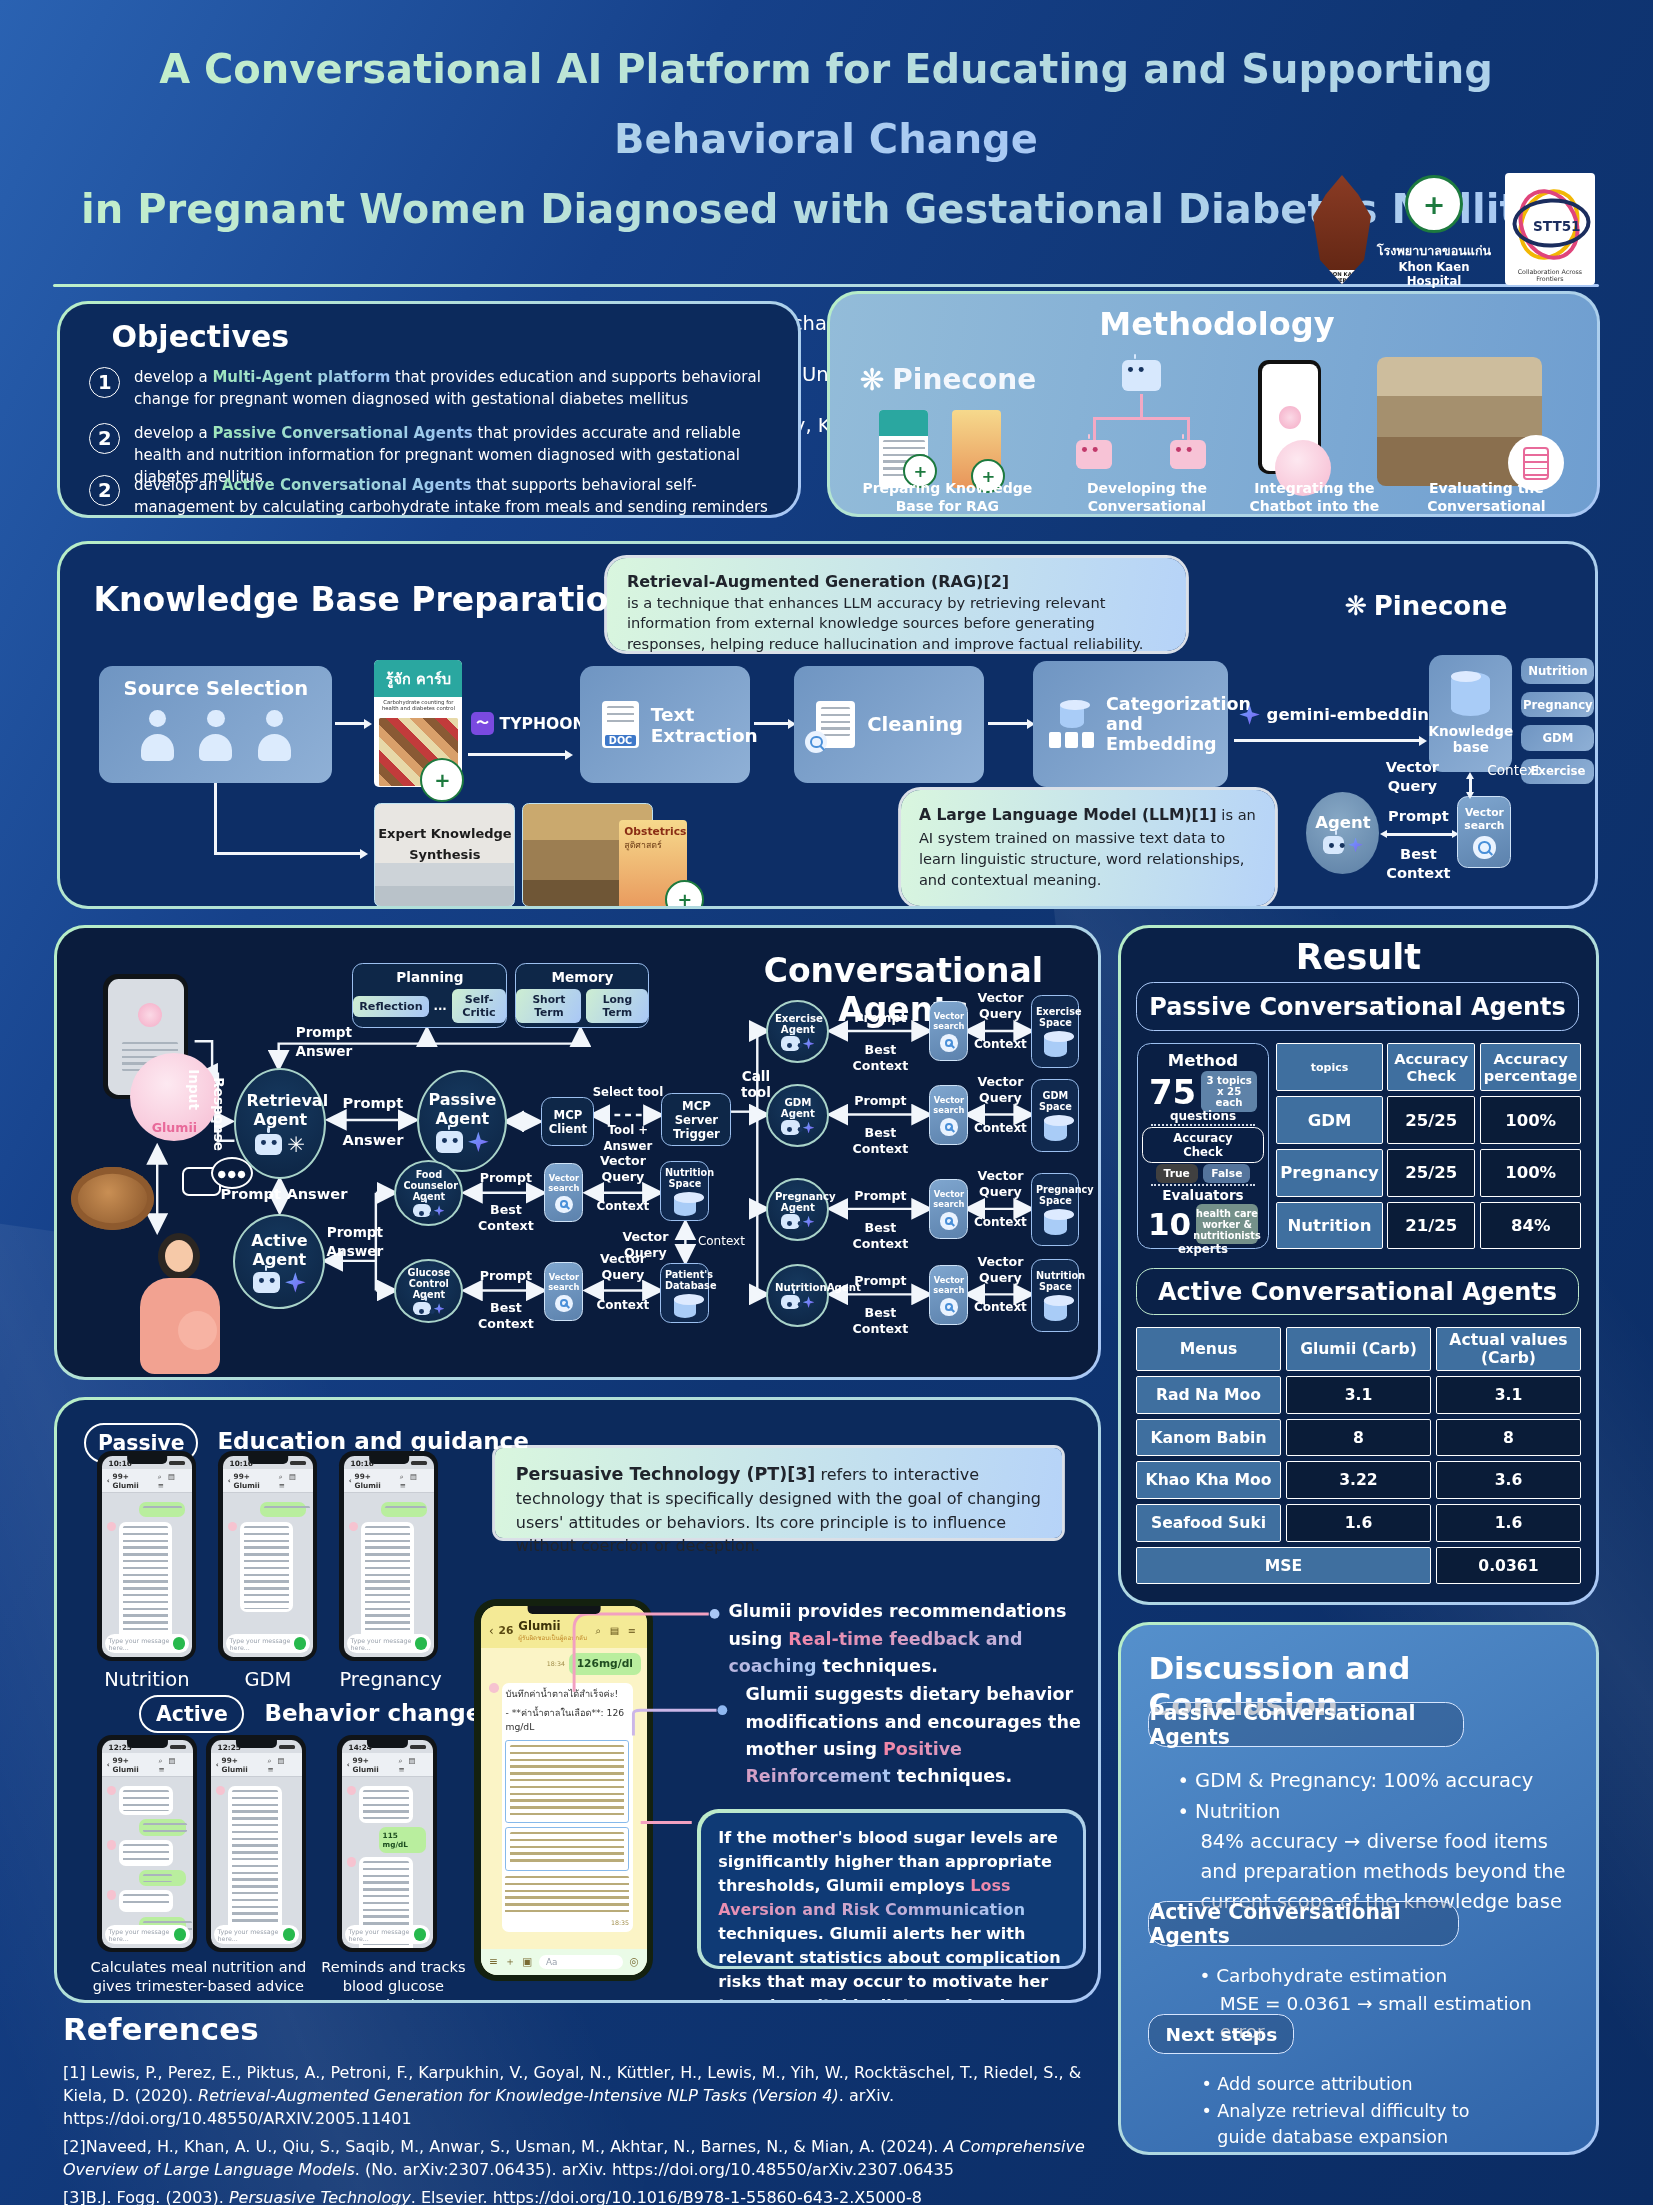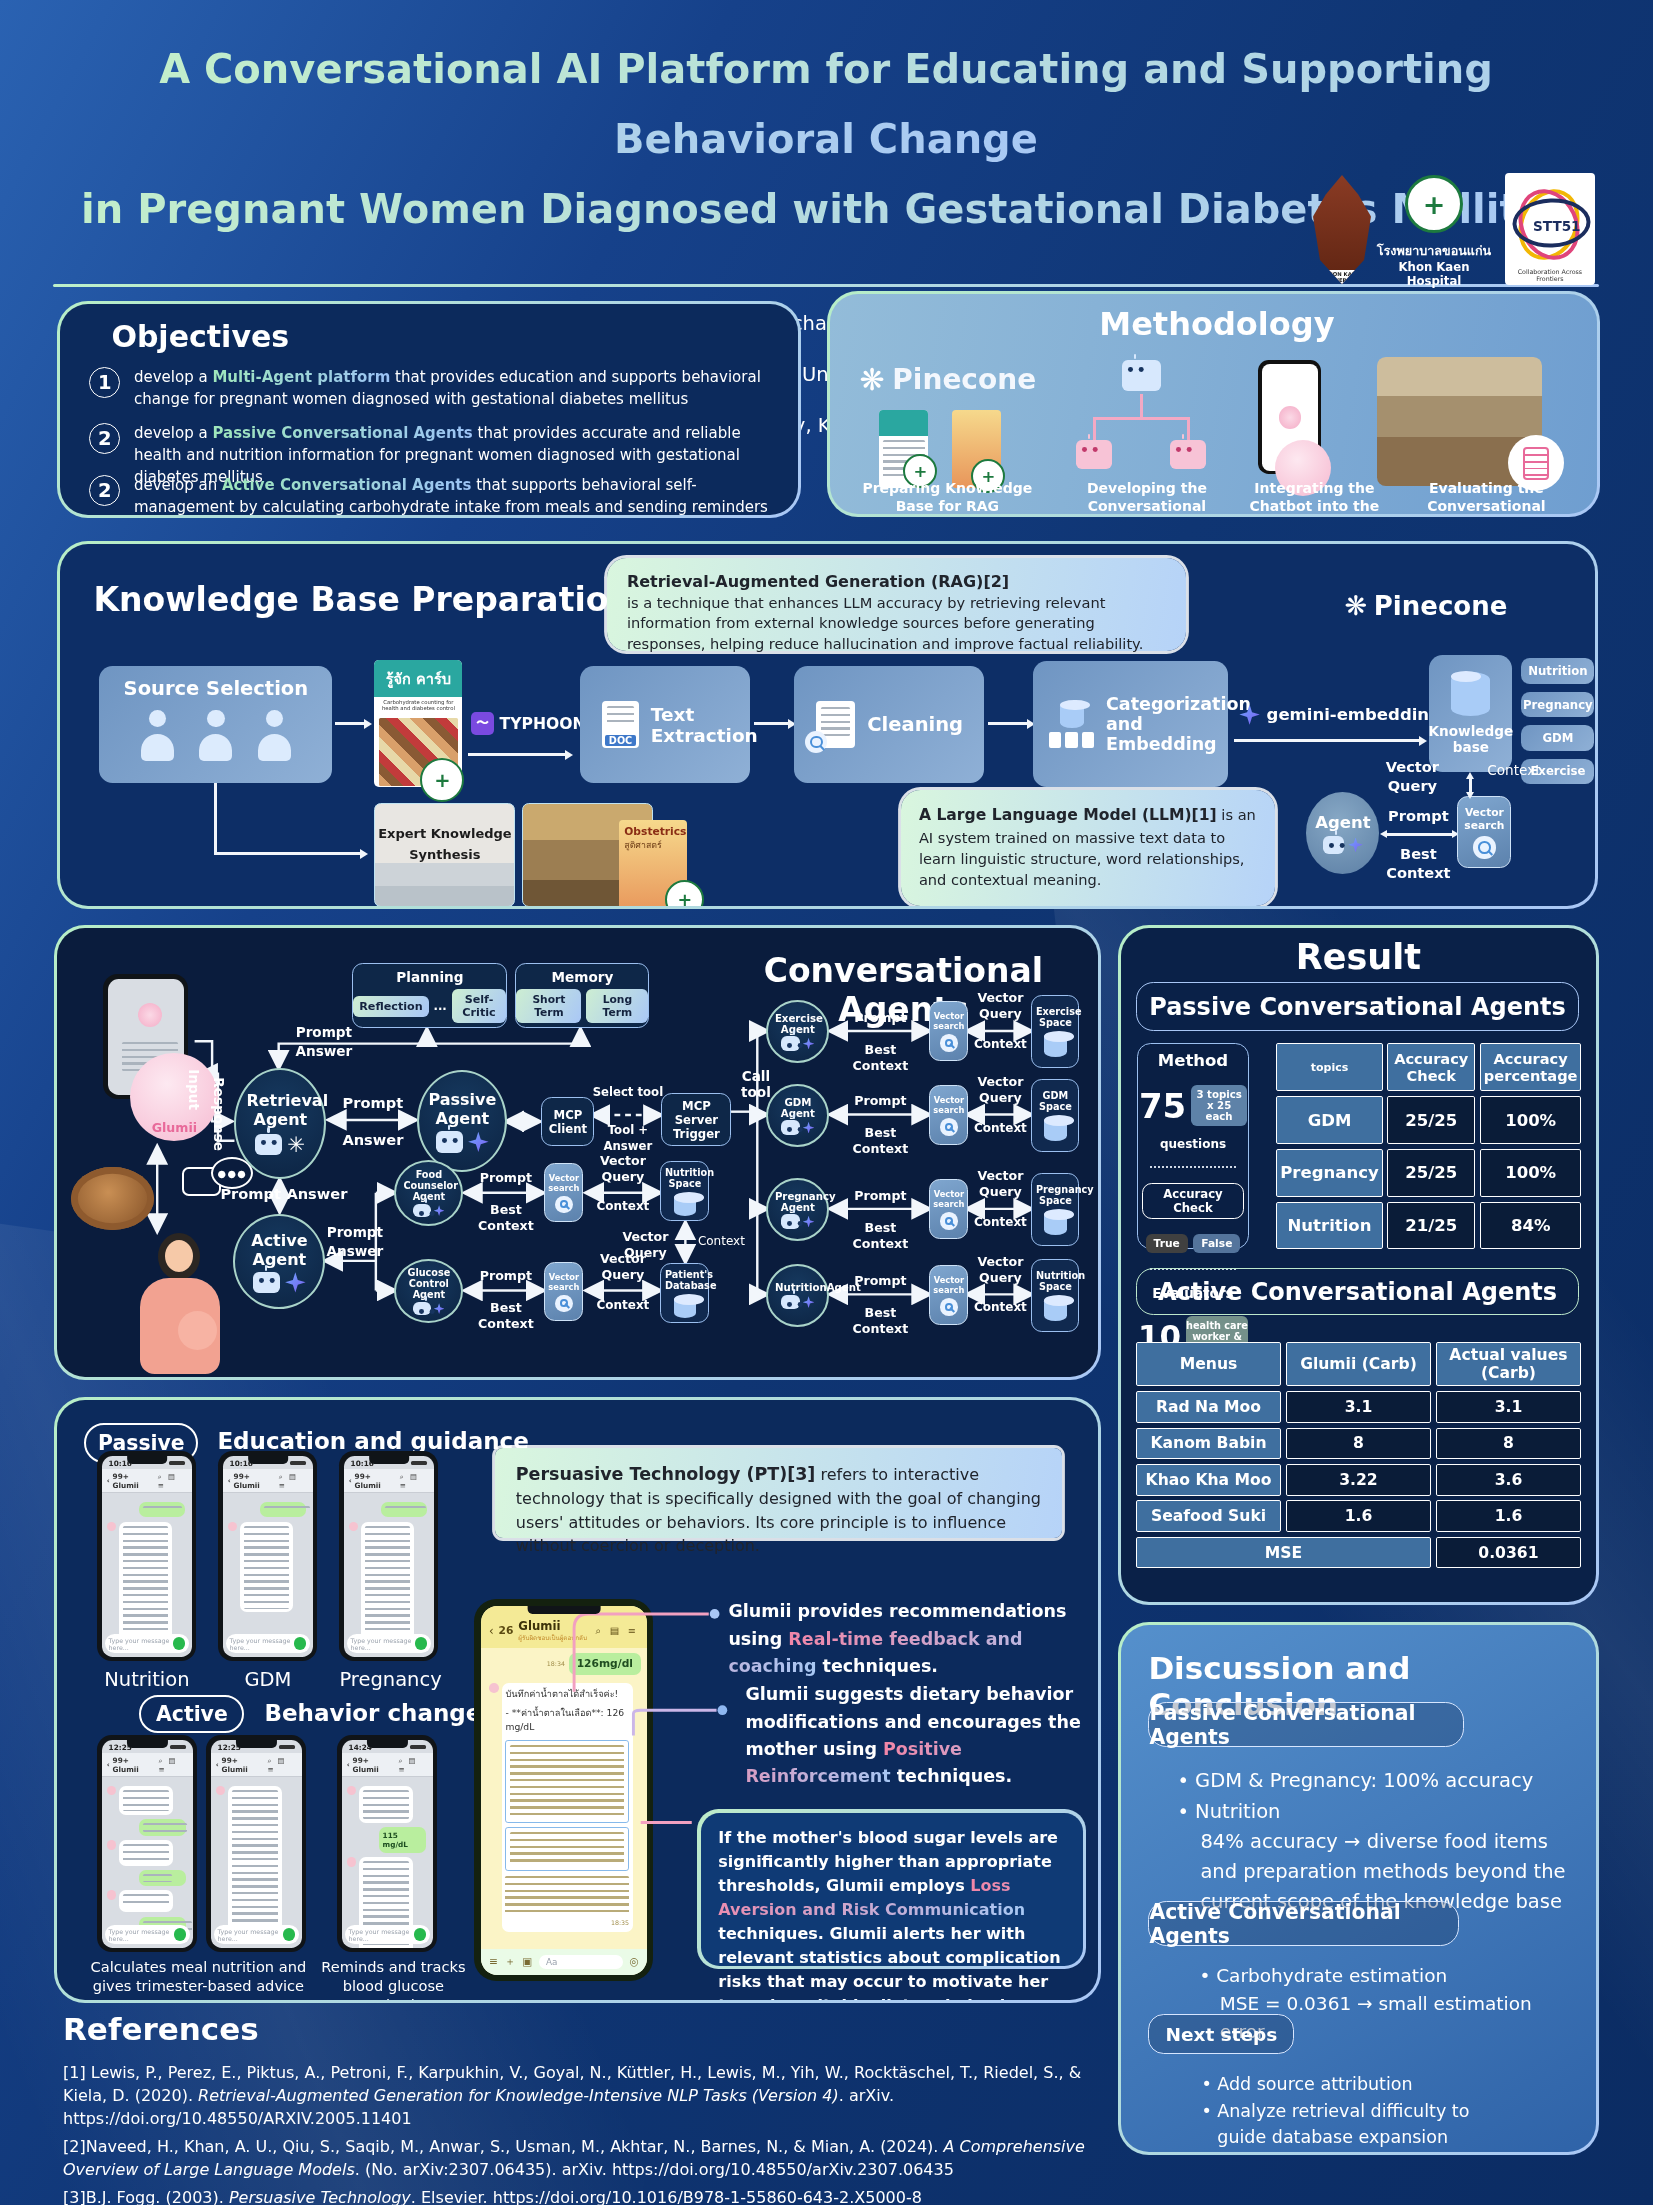--- a/index.html
+++ b/index.html
@@ -565,21 +565,21 @@
       <div class="dlab" style="left:554px;top:301px;width:68px;font-size:12.6px;line-height:1.2;"><span>Vector Query</span></div>
       <div class="dlab" style="left:635px;top:306px;width:58px;font-size:12px;font-weight:normal;"><span>Context</span></div>
     </div>
   </div>
 
   <div class="gb res" style="left:1118px;top:925px;width:481px;height:680px;">
     <div class="in">
       <div class="abs sect ctr" style="left:164px;top:8.8px;width:146px;font-size:35px;">Result</div>
       <div class="abs chip-out" style="left:14.6px;top:54px;width:443px;height:49px;border-radius:17.5px;border-color:#a9c7f6;font-size:24px;">Passive Conversational Agents</div>
 
-      <div class="nbx" style="left:15.6px;top:115px;width:112px;height:206px;border-radius:13.6px;flex-direction:column;justify-content:flex-start;gap:15px;padding:6.8px 3.9px;background:#0a1f44;">
+      <div class="nbx" style="left:15.6px;top:115px;width:132px;height:206px;border-radius:13.6px;flex-direction:column;justify-content:flex-start;gap:1px;padding:6.8px 3.9px;background:#0a1f44;">
         <span class="b" style="font-size:16.5px;">Method</span>
         <div style="display:flex;align-items:center;gap:4.9px;">
           <span class="b" style="font-size:34px;">75</span>
           <span class="chipg" style="width:56px;font-size:10.2px;padding:3.9px;background:#5e82a8;color:#fff;text-align:center;">3 topics x 25 each</span>
         </div>
         <span class="b" style="font-size:12px;margin-top:-3.9px;">questions</span>
         <div class="dot-hr"></div>
         <span class="chip-out" style="font-size:11.7px;padding:2.9px 9.7px;border-width:1px;">Accuracy Check</span>
         <div style="display:flex;gap:5.8px;">
           <span class="chipg" style="background:#404040;color:#fff;font-size:10.7px;padding:2.9px 7.8px;">True</span>
@@ -604,21 +604,21 @@
         <div class="cell hc" style="font-size:16.5px;">Pregnancy</div>
         <div class="cell vc" style="font-size:16.5px;">25/25</div>
         <div class="cell vc" style="font-size:16.5px;">100%</div>
         <div class="cell hc" style="font-size:16.5px;">Nutrition</div>
         <div class="cell vc" style="font-size:16.5px;">21/25</div>
         <div class="cell vc" style="font-size:16.5px;">84%</div>
       </div>
 
       <div class="abs chip-out" style="left:14.6px;top:340px;width:443px;height:47px;border-radius:17.5px;border-color:#bde8cc;font-size:24px;">Active Conversational Agents</div>
 
-      <div class="grid3" style="left:14.6px;top:414px;width:445px;height:226px;grid-template-rows:1fr 1fr 1fr 1fr 1fr 1fr;">
+      <div class="grid3" style="left:14.6px;top:399px;width:445px;height:257px;grid-template-rows:1fr 1fr 1fr 1fr 1fr 1fr;">
         <div class="cell hc" style="font-size:15.6px;">Menus</div>
         <div class="cell hc" style="font-size:15.6px;">Glumii (Carb)</div>
         <div class="cell hc" style="font-size:15.6px;">Actual values (Carb)</div>
         <div class="cell hc" style="font-size:15.6px;">Rad Na Moo</div>
         <div class="cell vc" style="font-size:15.6px;">3.1</div>
         <div class="cell vc" style="font-size:15.6px;">3.1</div>
         <div class="cell hc" style="font-size:15.6px;">Kanom Babin</div>
         <div class="cell vc" style="font-size:15.6px;">8</div>
         <div class="cell vc" style="font-size:15.6px;">8</div>
         <div class="cell hc" style="font-size:15.6px;">Khao Kha Moo</div>

